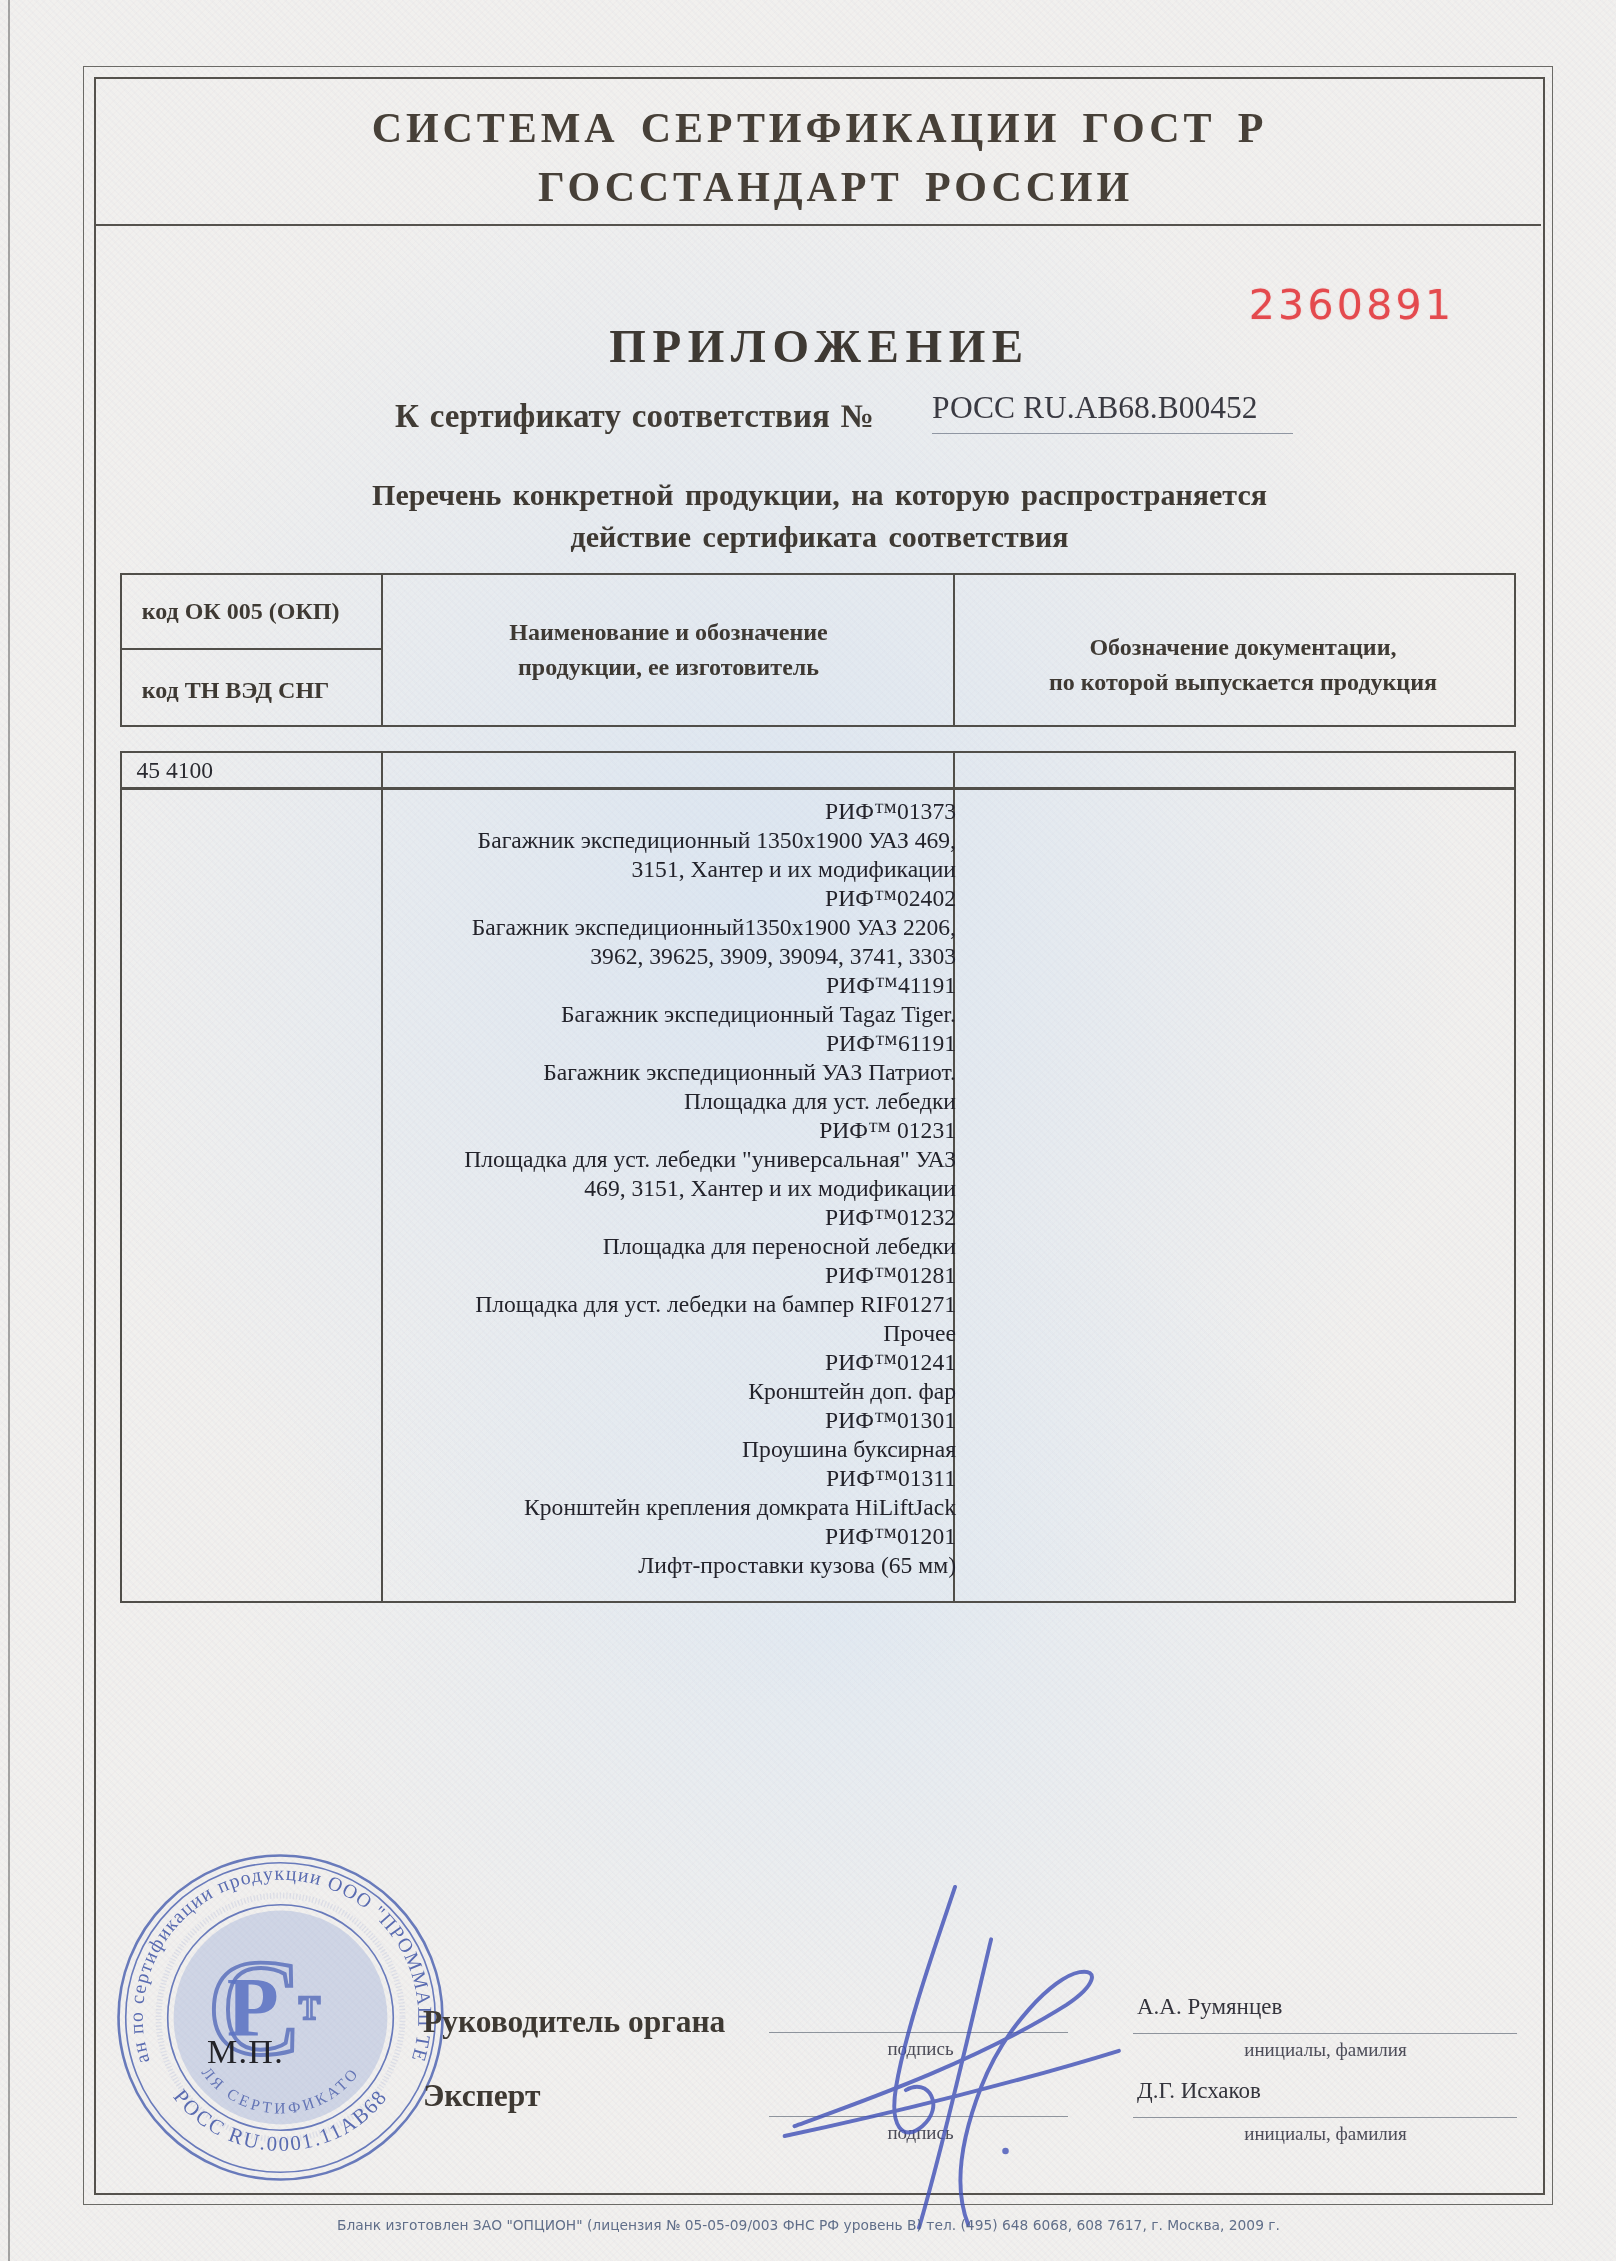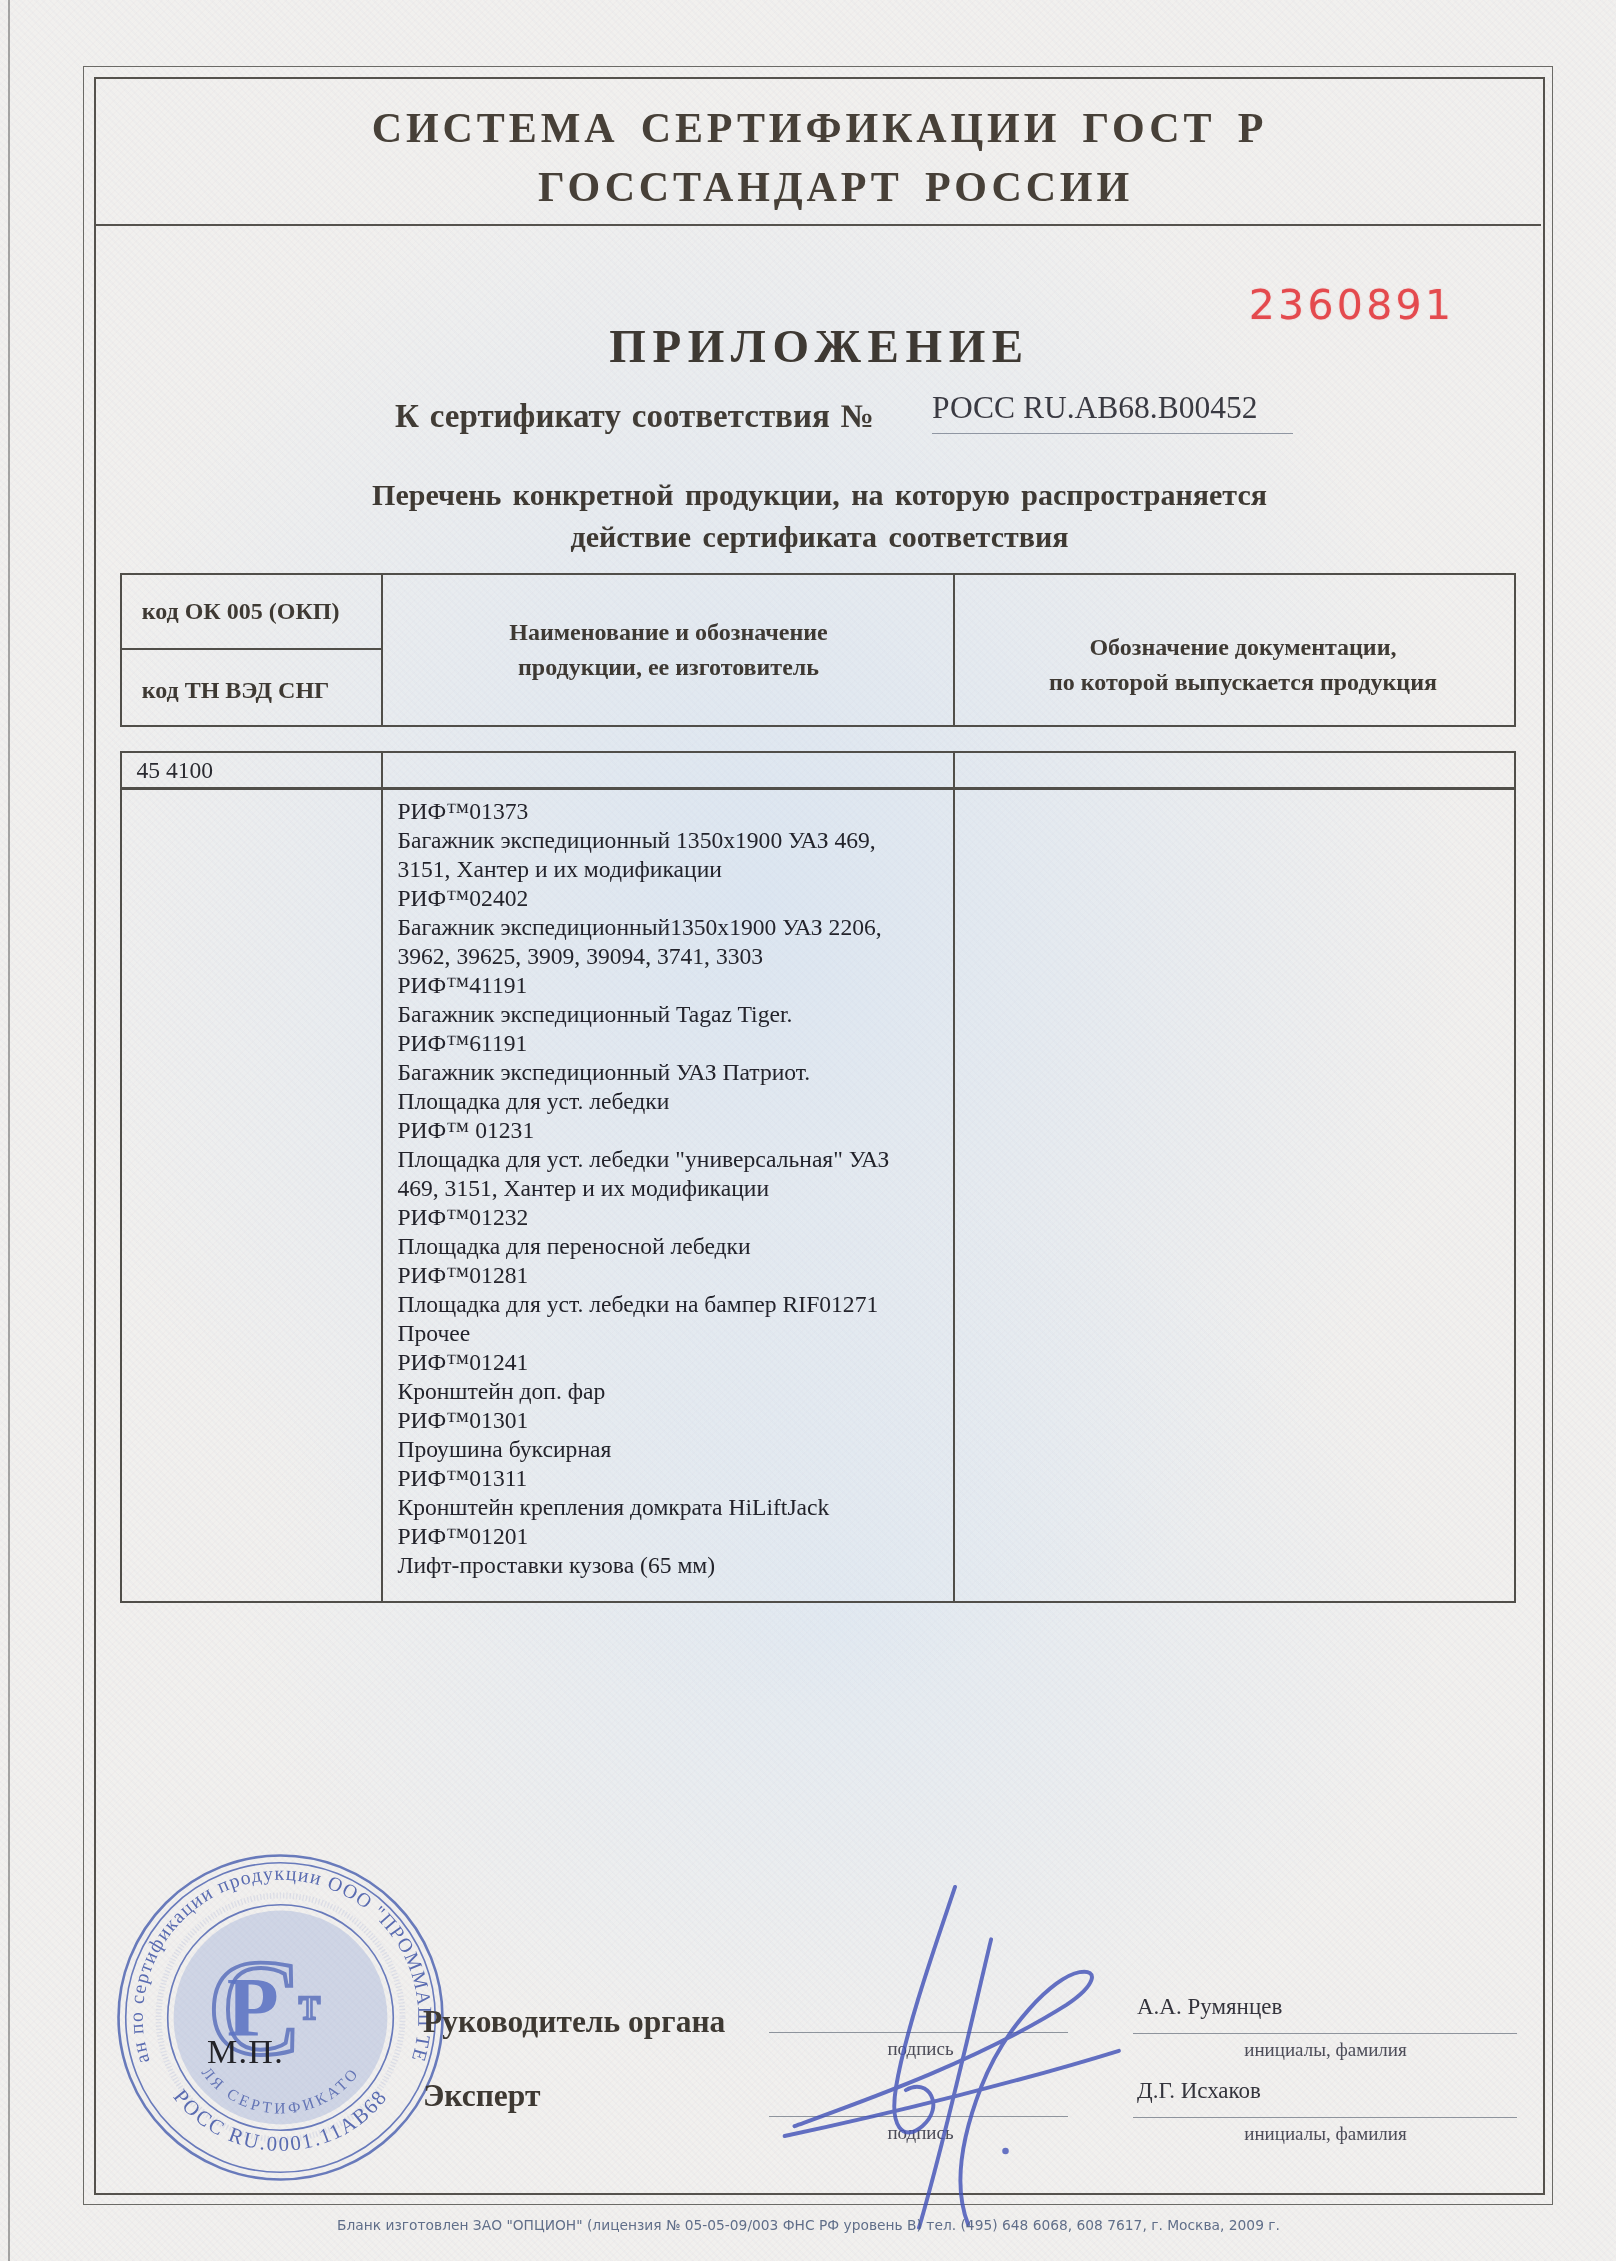--- a/index.html
+++ b/index.html
@@ -40,21 +40,21 @@
   .t-head{left:120px;top:573px;width:1392px;height:150px;}
   .t-body{left:120px;top:751px;width:1392px;height:848px;border-top-width:2.6px;}
   .vline{position:absolute;top:0;bottom:0;width:2px;background:#504e49;}
   .hline{position:absolute;height:2px;background:#504e49;}
   .cell{position:absolute;display:flex;align-items:center;font-weight:bold;font-size:24px;color:#3e3933;}
   .cell.center{justify-content:center;text-align:center;line-height:35px;}
   .cell.left{padding-left:19.7px;}
   .code-cell{position:absolute;left:0;top:0;width:261px;height:34px;
     font-size:23.6px;color:#2a2a30;padding:3.9px 0 0 14.4px;font-weight:normal;}
   .product-list{position:absolute;left:261px;top:34px;width:573px;bottom:0;
-    padding:9.8px 0 0 14.4px;box-sizing:border-box;}
+    padding:9.8px 0 0 14.4px;box-sizing:border-box;text-align:right;}
   .product-line{font-size:23.6px;line-height:29px;color:#23232b;white-space:nowrap;}
 
   .mp-label{left:207px;top:2033px;font-size:34px;color:#232328;letter-spacing:1.3px;}
   .sig-label{left:423px;font-size:31.5px;font-weight:bold;color:#3e3933;}
   .sig-line{height:1.3px;background:rgba(110,118,130,.75);}
   .hint{font-size:19px;color:#4c4c58;text-align:center;}
   .sig-name{font-size:23px;color:#34343c;}
 
   .footer-imprint{left:0;top:2217px;width:1617px;text-align:center;
     font-family:"DejaVu Sans", sans-serif;font-size:13.8px;color:#51617f;opacity:.9;}

